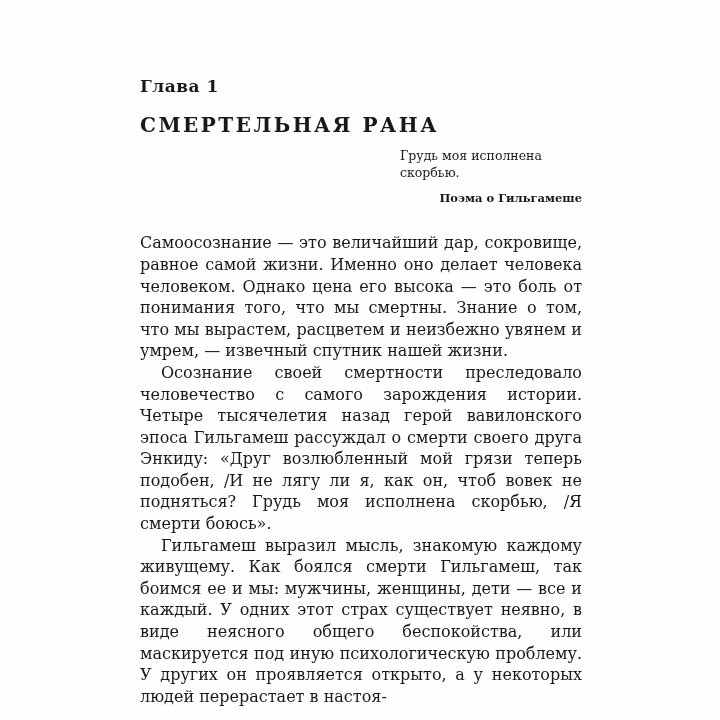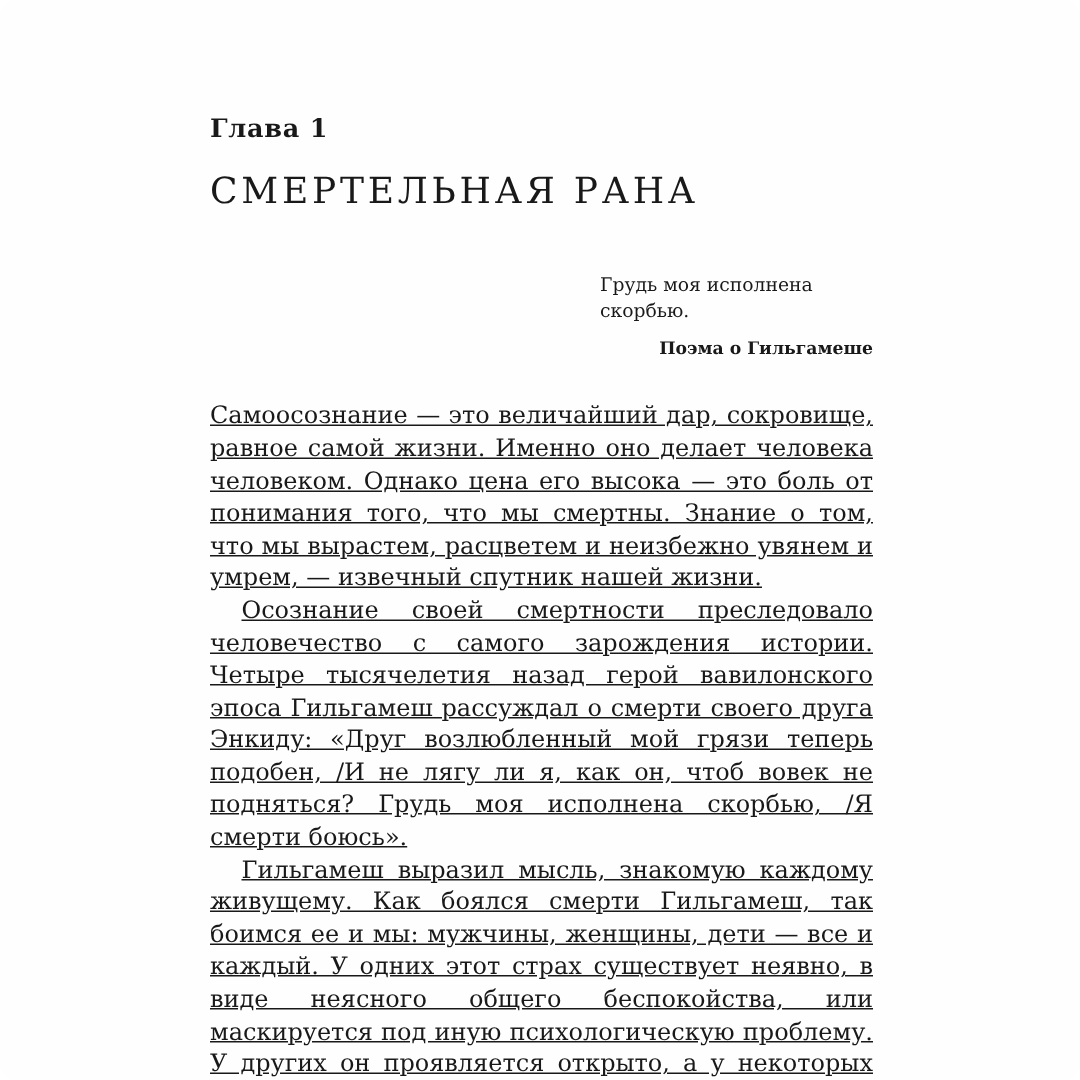--- a/index.html
+++ b/index.html
@@ -20,26 +20,26 @@
     left: 140px;
     width: 442px;
   }
   .chapter-label {
     font-size: 17px;
     font-weight: bold;
     letter-spacing: 0.5px;
   }
   .chapter-title {
     margin-top: 17px;
-    font-size: 24px;
-    font-weight: normal;
+    font-size: 20px;
+    font-weight: bold;
     letter-spacing: 2.5px;
   }
   .epigraph {
-    margin-top: 40px;
+    margin-top: 10px;
     margin-left: auto;
     width: 182px;
     font-size: 12.5px;
     line-height: 1.38;
   }
   .epigraph-lines { text-align: left; }
   .epigraph-attribution {
     margin-top: 9px;
     text-align: right;
     font-weight: bold;
@@ -47,21 +47,20 @@
   }
   .body-text {
     margin-top: 26px;
     font-size: 16px;
     line-height: 1.35;
     text-align: justify;
   }
   .body-text p {
     text-indent: 21px;
     margin: 0;
-    text-decoration: underline;
   }
   .body-text p.first {
     text-indent: 0;
   }
 </style>
 </head>
 <body>
 
 <div class="page">
   <div class="content">

